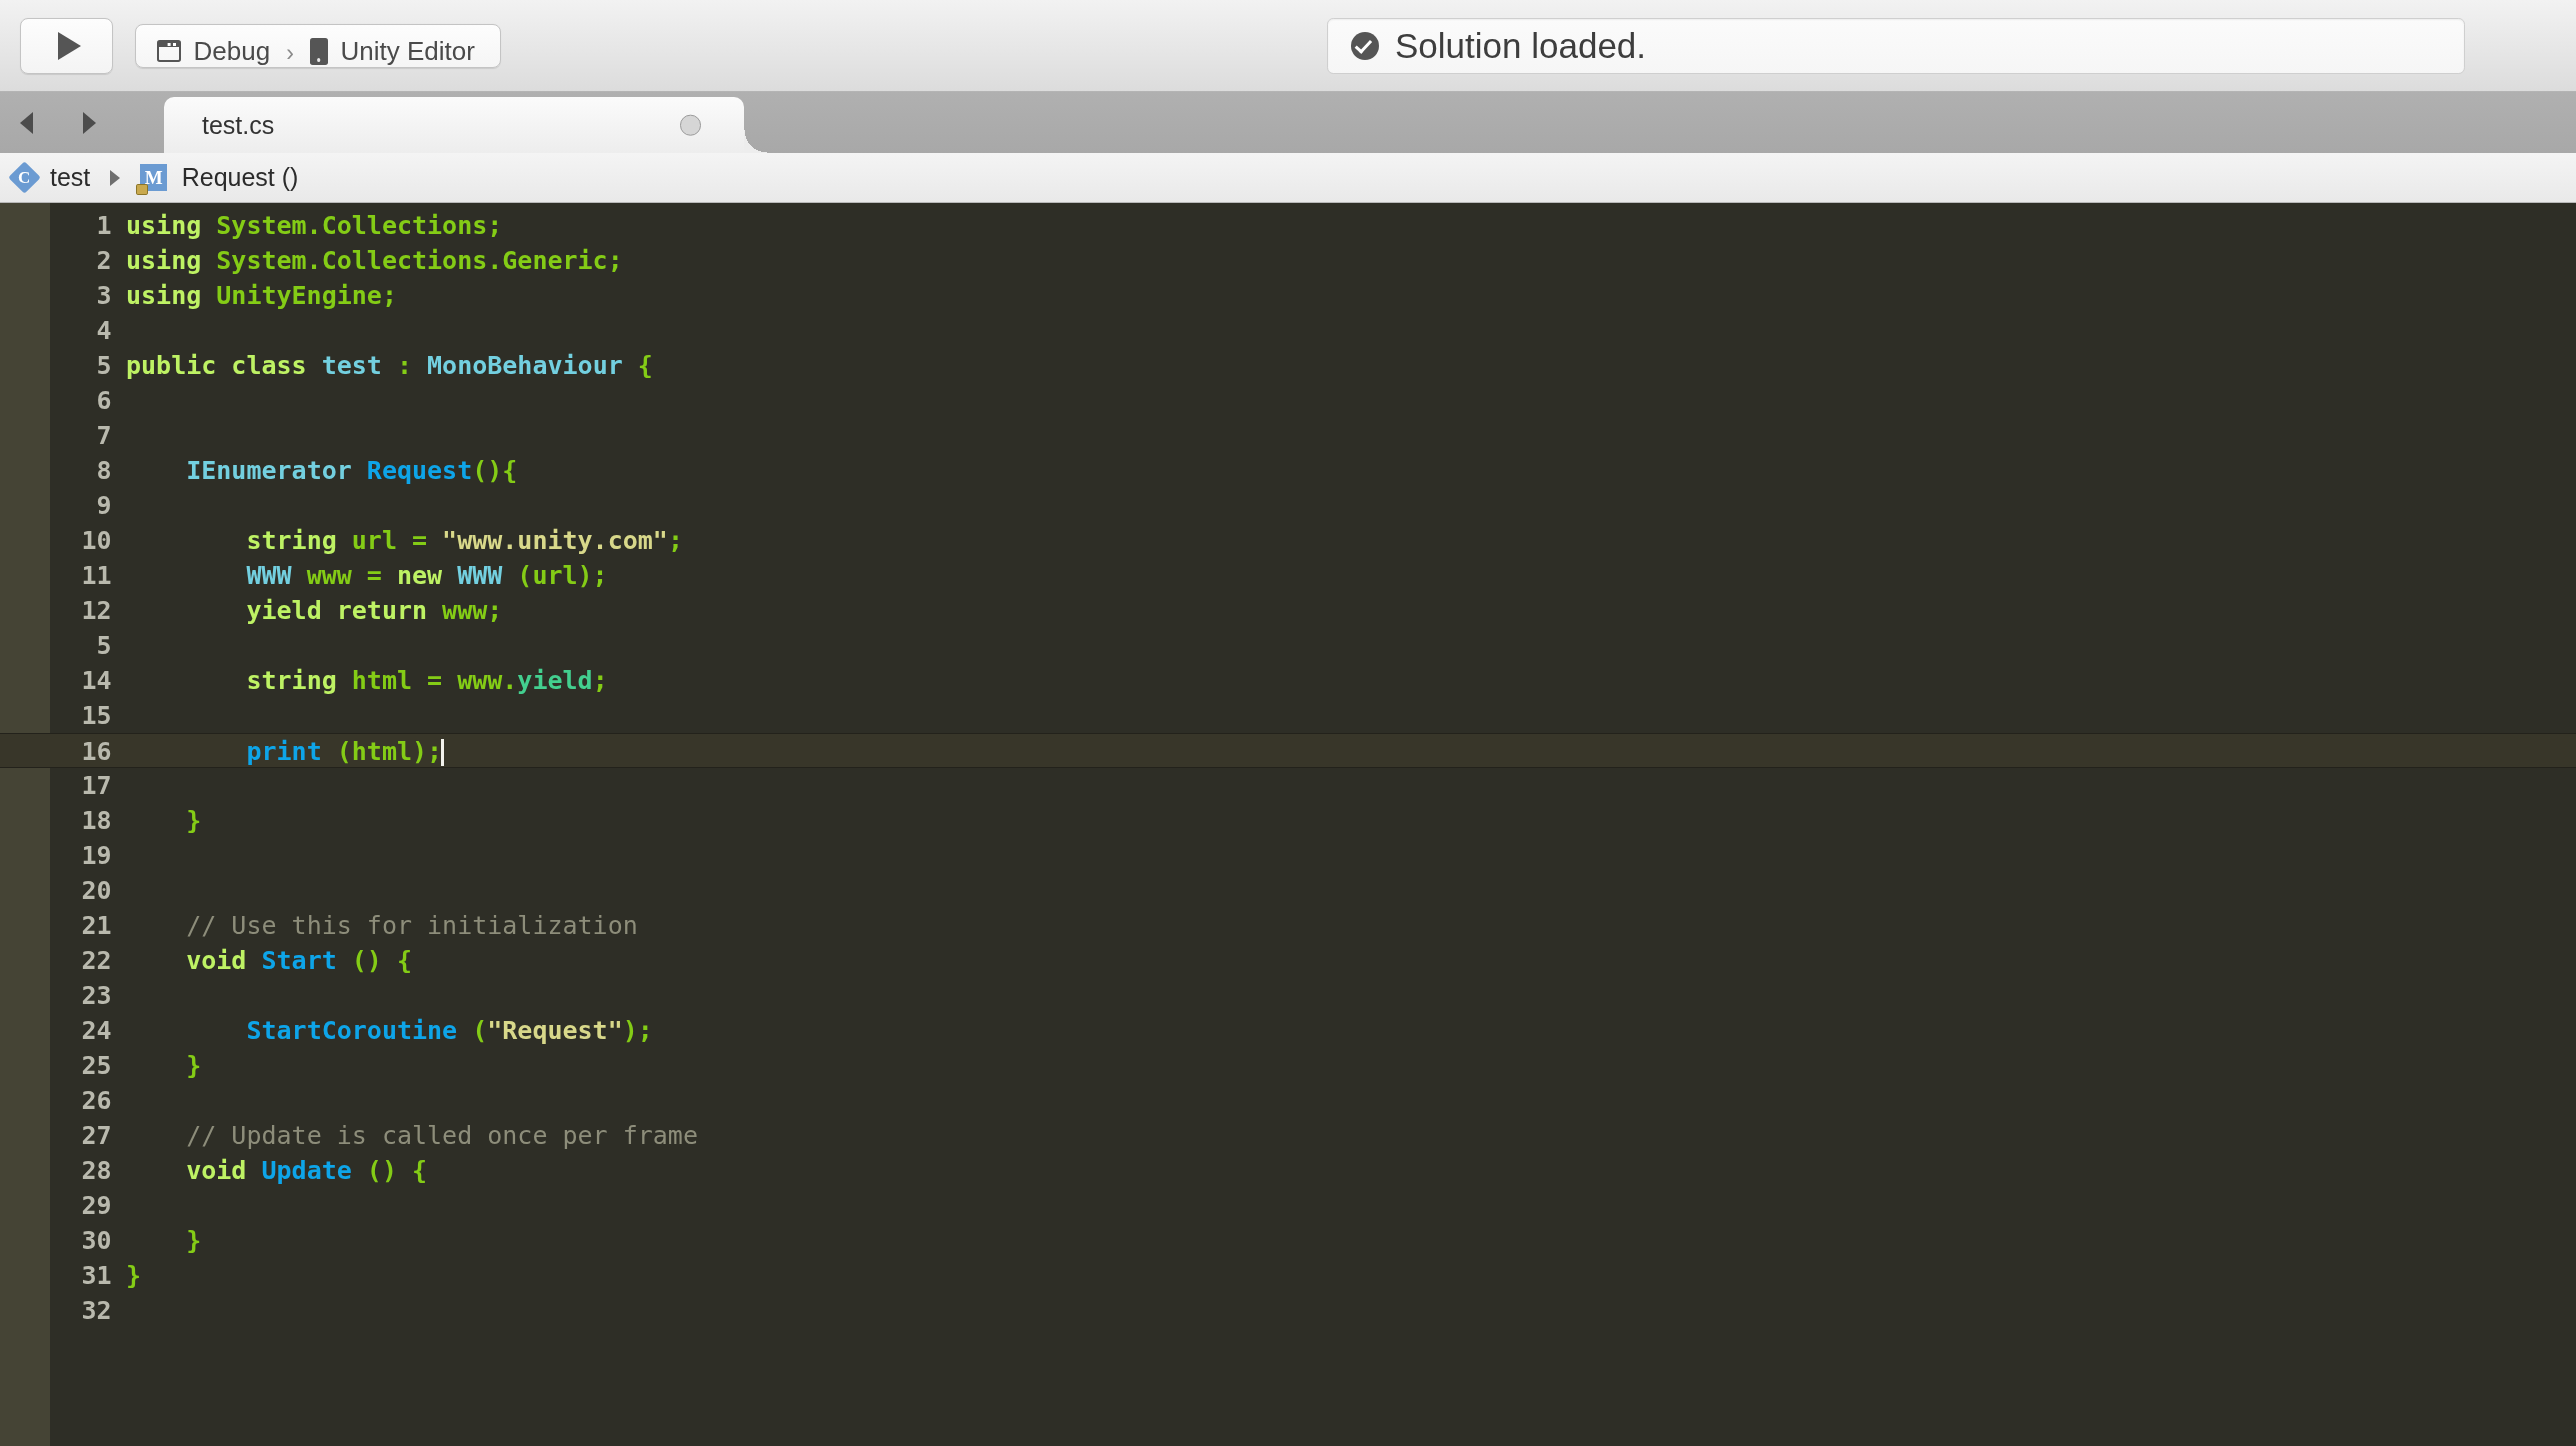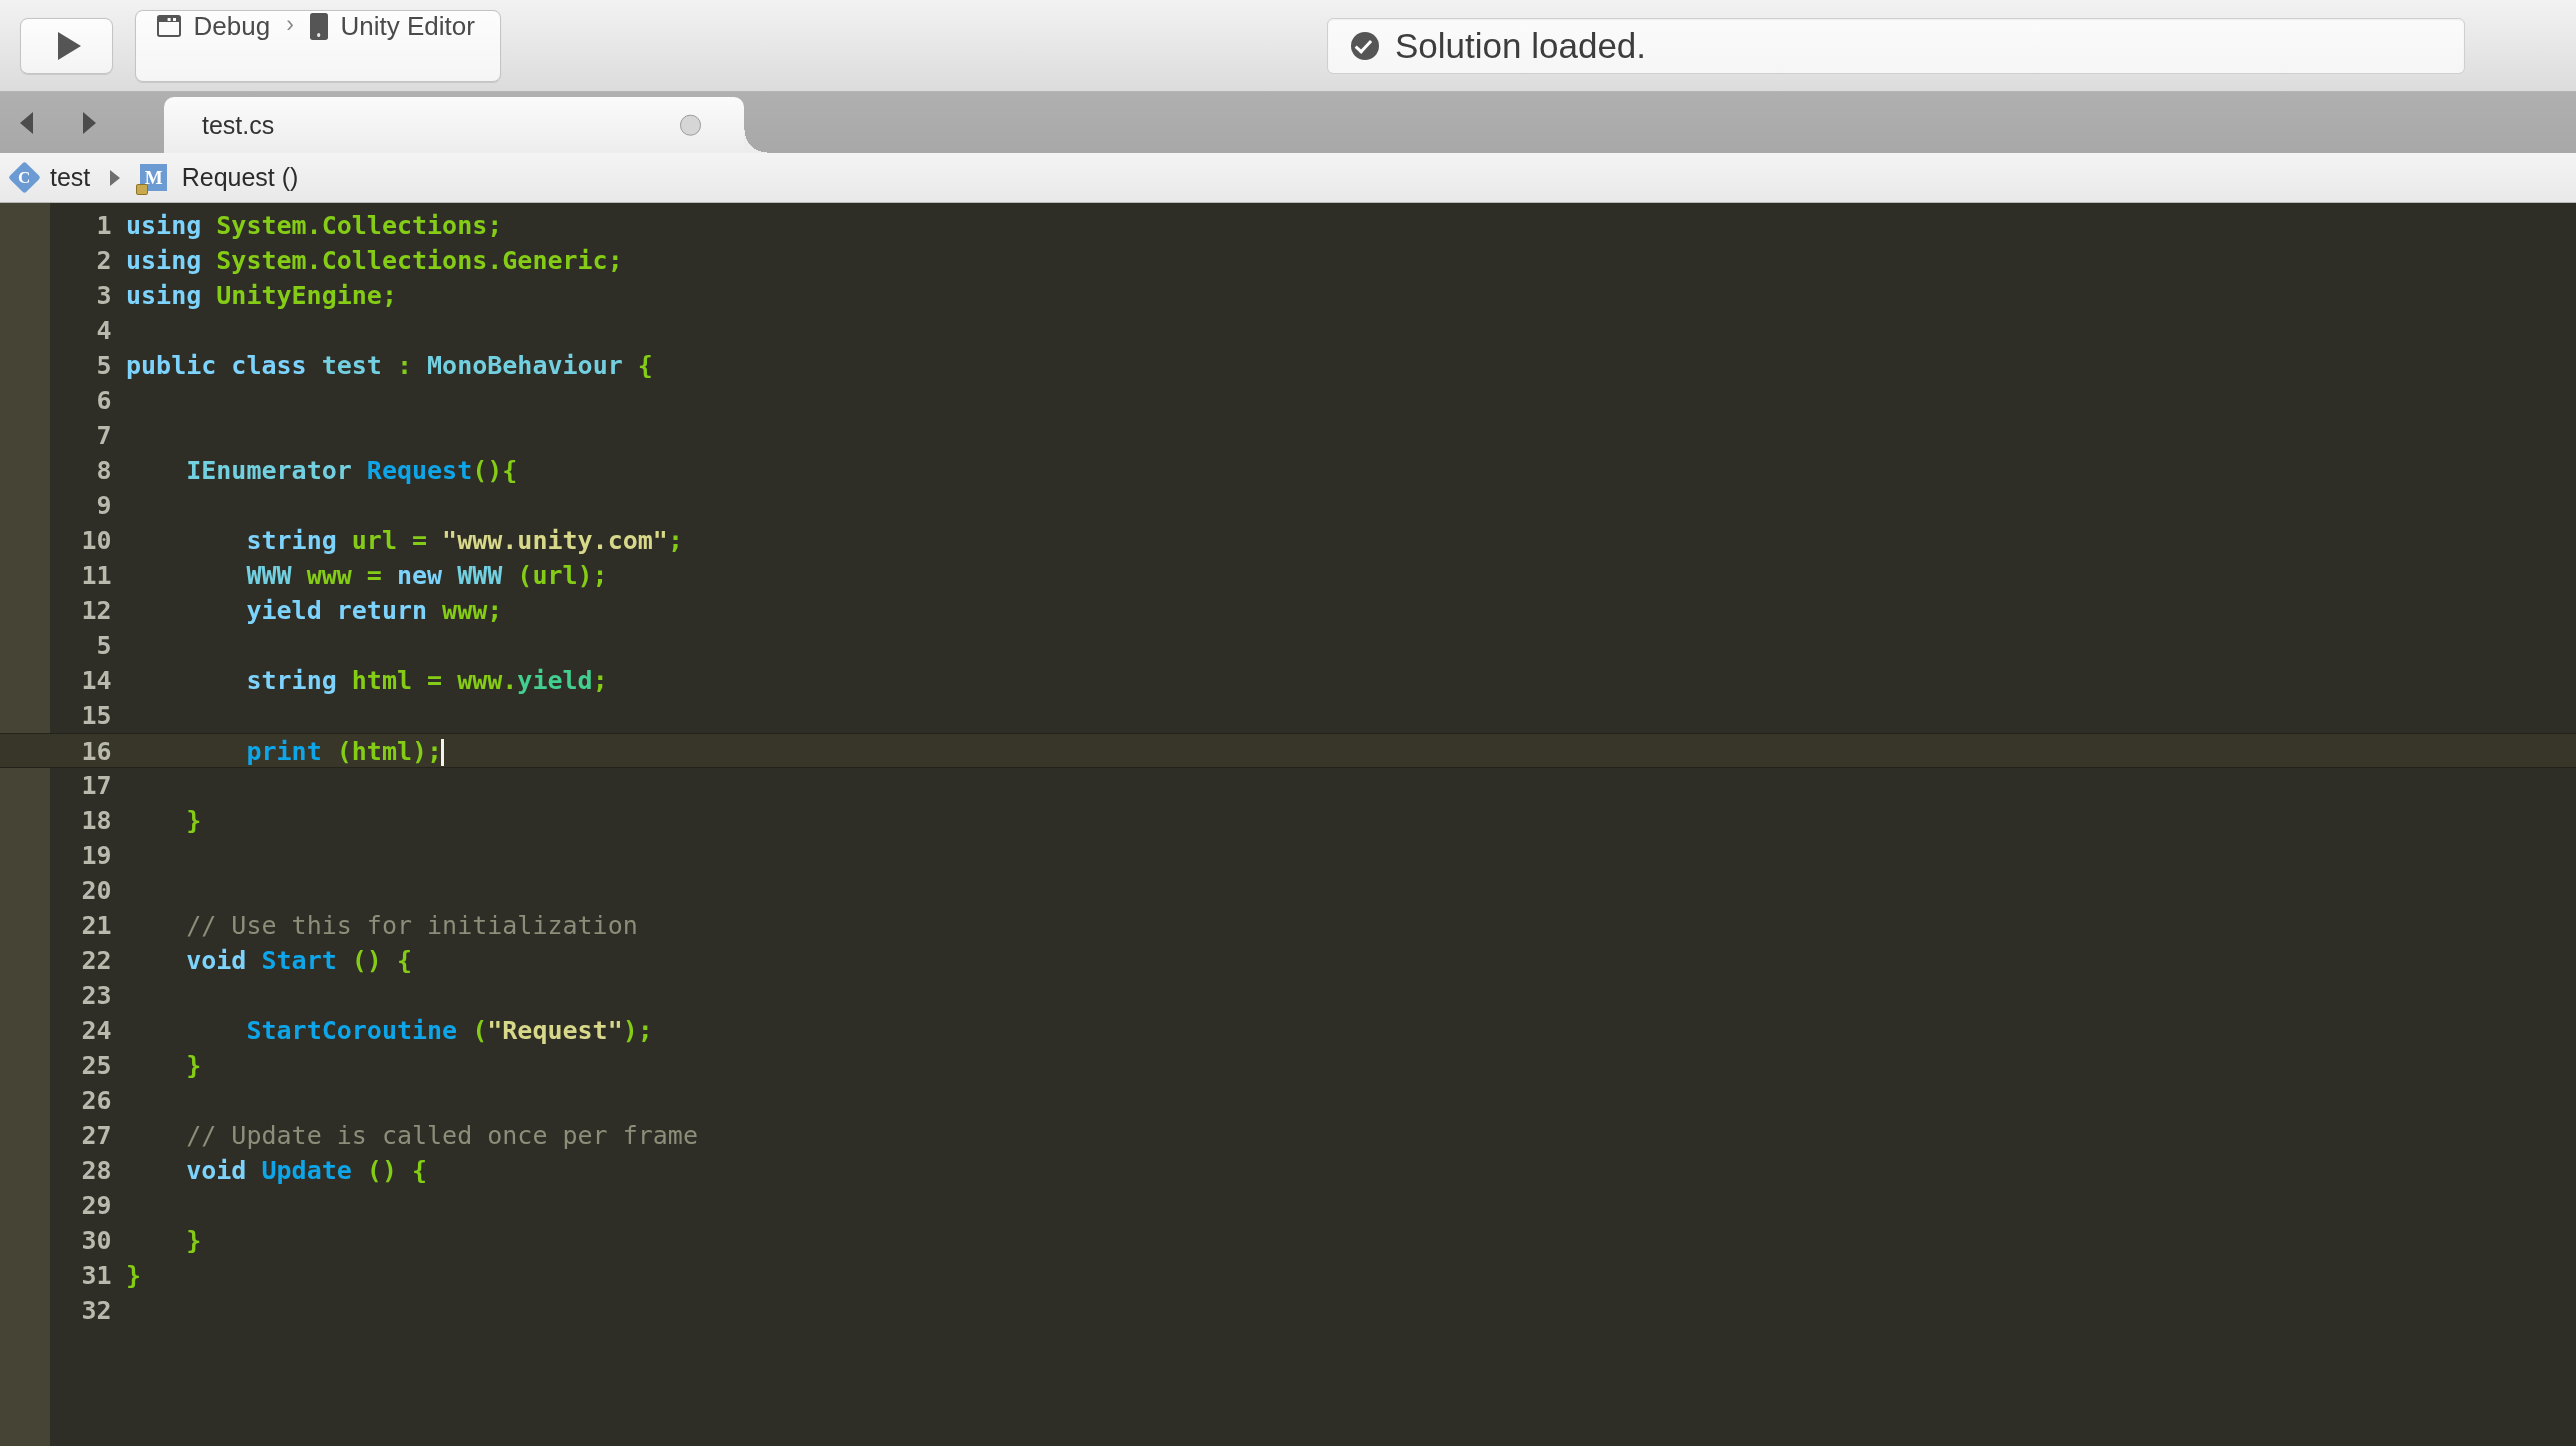--- a/index.html
+++ b/index.html
@@ -40,27 +40,27 @@
   }
   .play-tri {
     width: 0; height: 0;
     border-left: 23px solid #555;
     border-top: 14.4px solid transparent;
     border-bottom: 14.4px solid transparent;
     margin-left: 5.4px;
   }
   .config-box {
     margin-left: 21.5px;
-    height: 72px;
+    height: 44px;
     border-radius: 8px;
     background: linear-gradient(to bottom, #fdfdfd 0%, #f5f5f5 100%);
     border: 0.9px solid #c4c4c4;
     box-shadow: 0 0.9px 0.9px rgba(0,0,0,0.10);
     display: flex;
-    align-items: flex-start;
+    align-items: flex-end;
     padding: 0 25px 0 21.5px;
     box-sizing: border-box;
   }
   .cfg-seg { display: flex; align-items: center; }
   .cfg-label {
     font-size: 26px;
     color: #4a4a4a;
     margin-left: 12.6px;
     white-space: nowrap;
   }
@@ -313,21 +313,21 @@
     width: 126px;
     text-align: right;
     color: #b9b9ad;
     padding-right: 14.4px;
     box-sizing: border-box;
     font-weight: bold;
   }
   .src { font-weight: bold; }
 
   
-  .kw   { color: #7dd3fc; }
+  .kw   { color: #bef264; }
   .typ  { color: #73d0e0; }
   .fn   { color: #0ea5e9; }
   .str  { color: #d8d88a; }
   .cmt  { color: #8d8d7a; font-weight: normal; }
   .mem  { color: #43cf8f; }
   .pln  { color: #84cc16; }
 
   .caret {
     display: inline-block;
     width: 2.7px;

